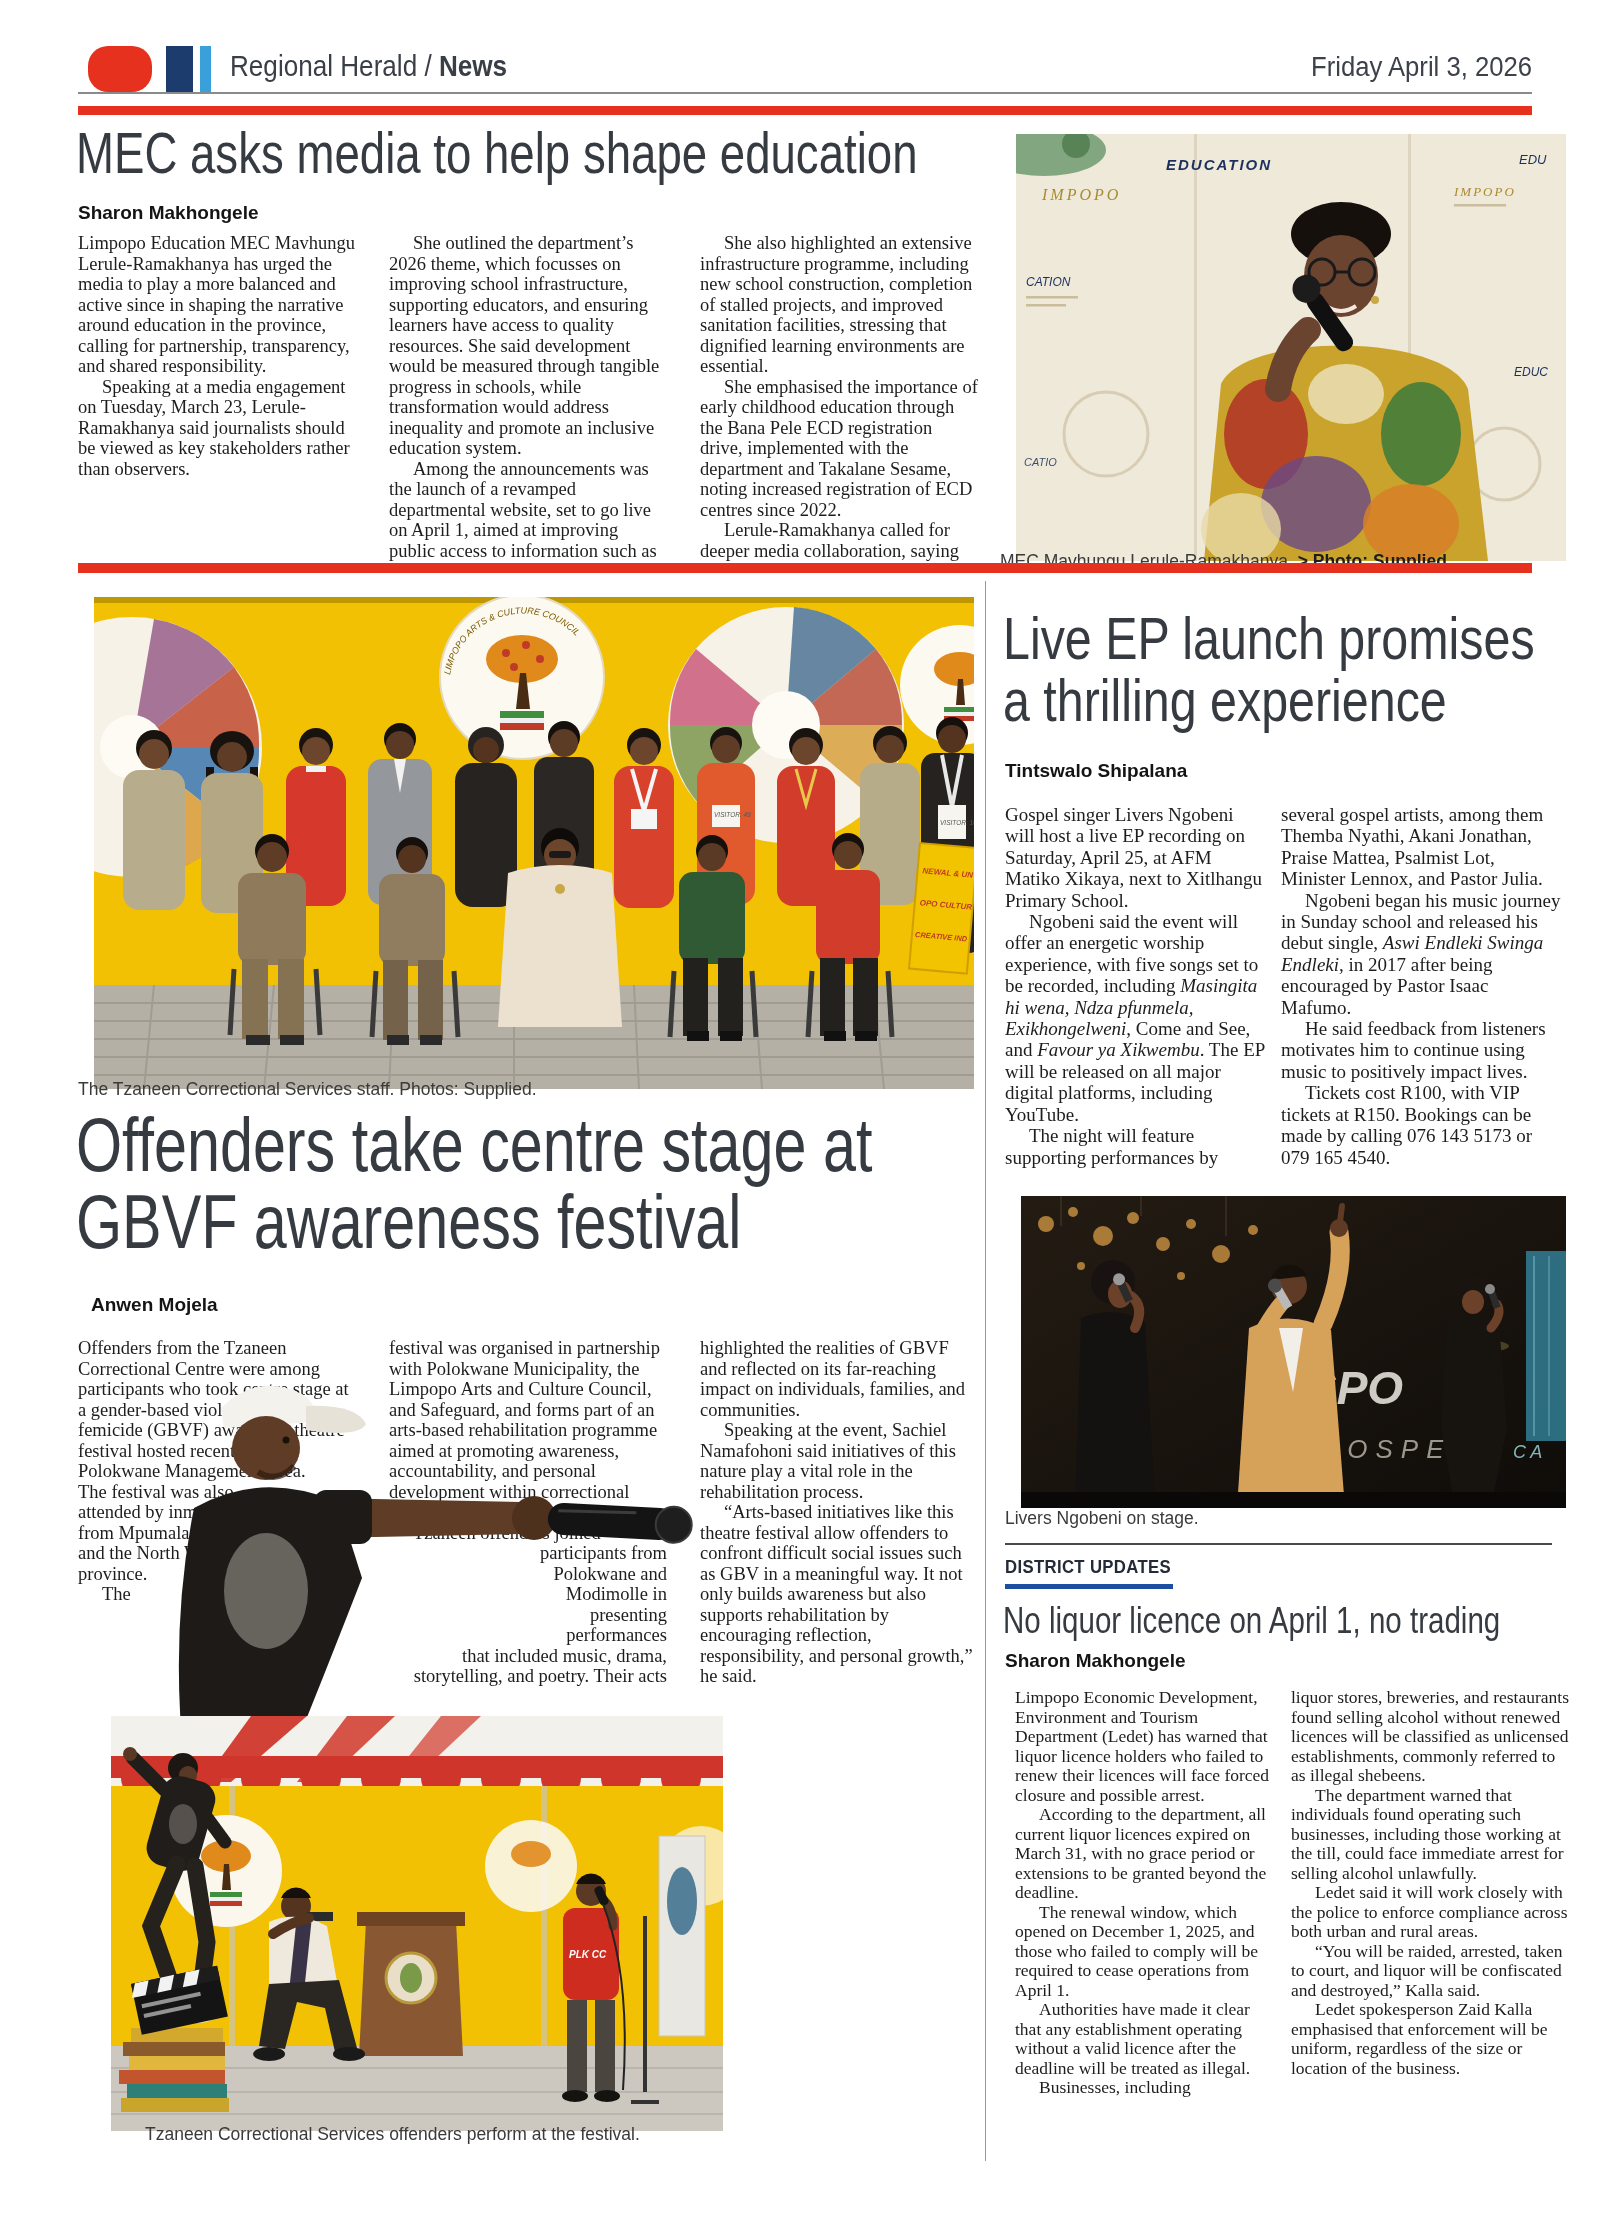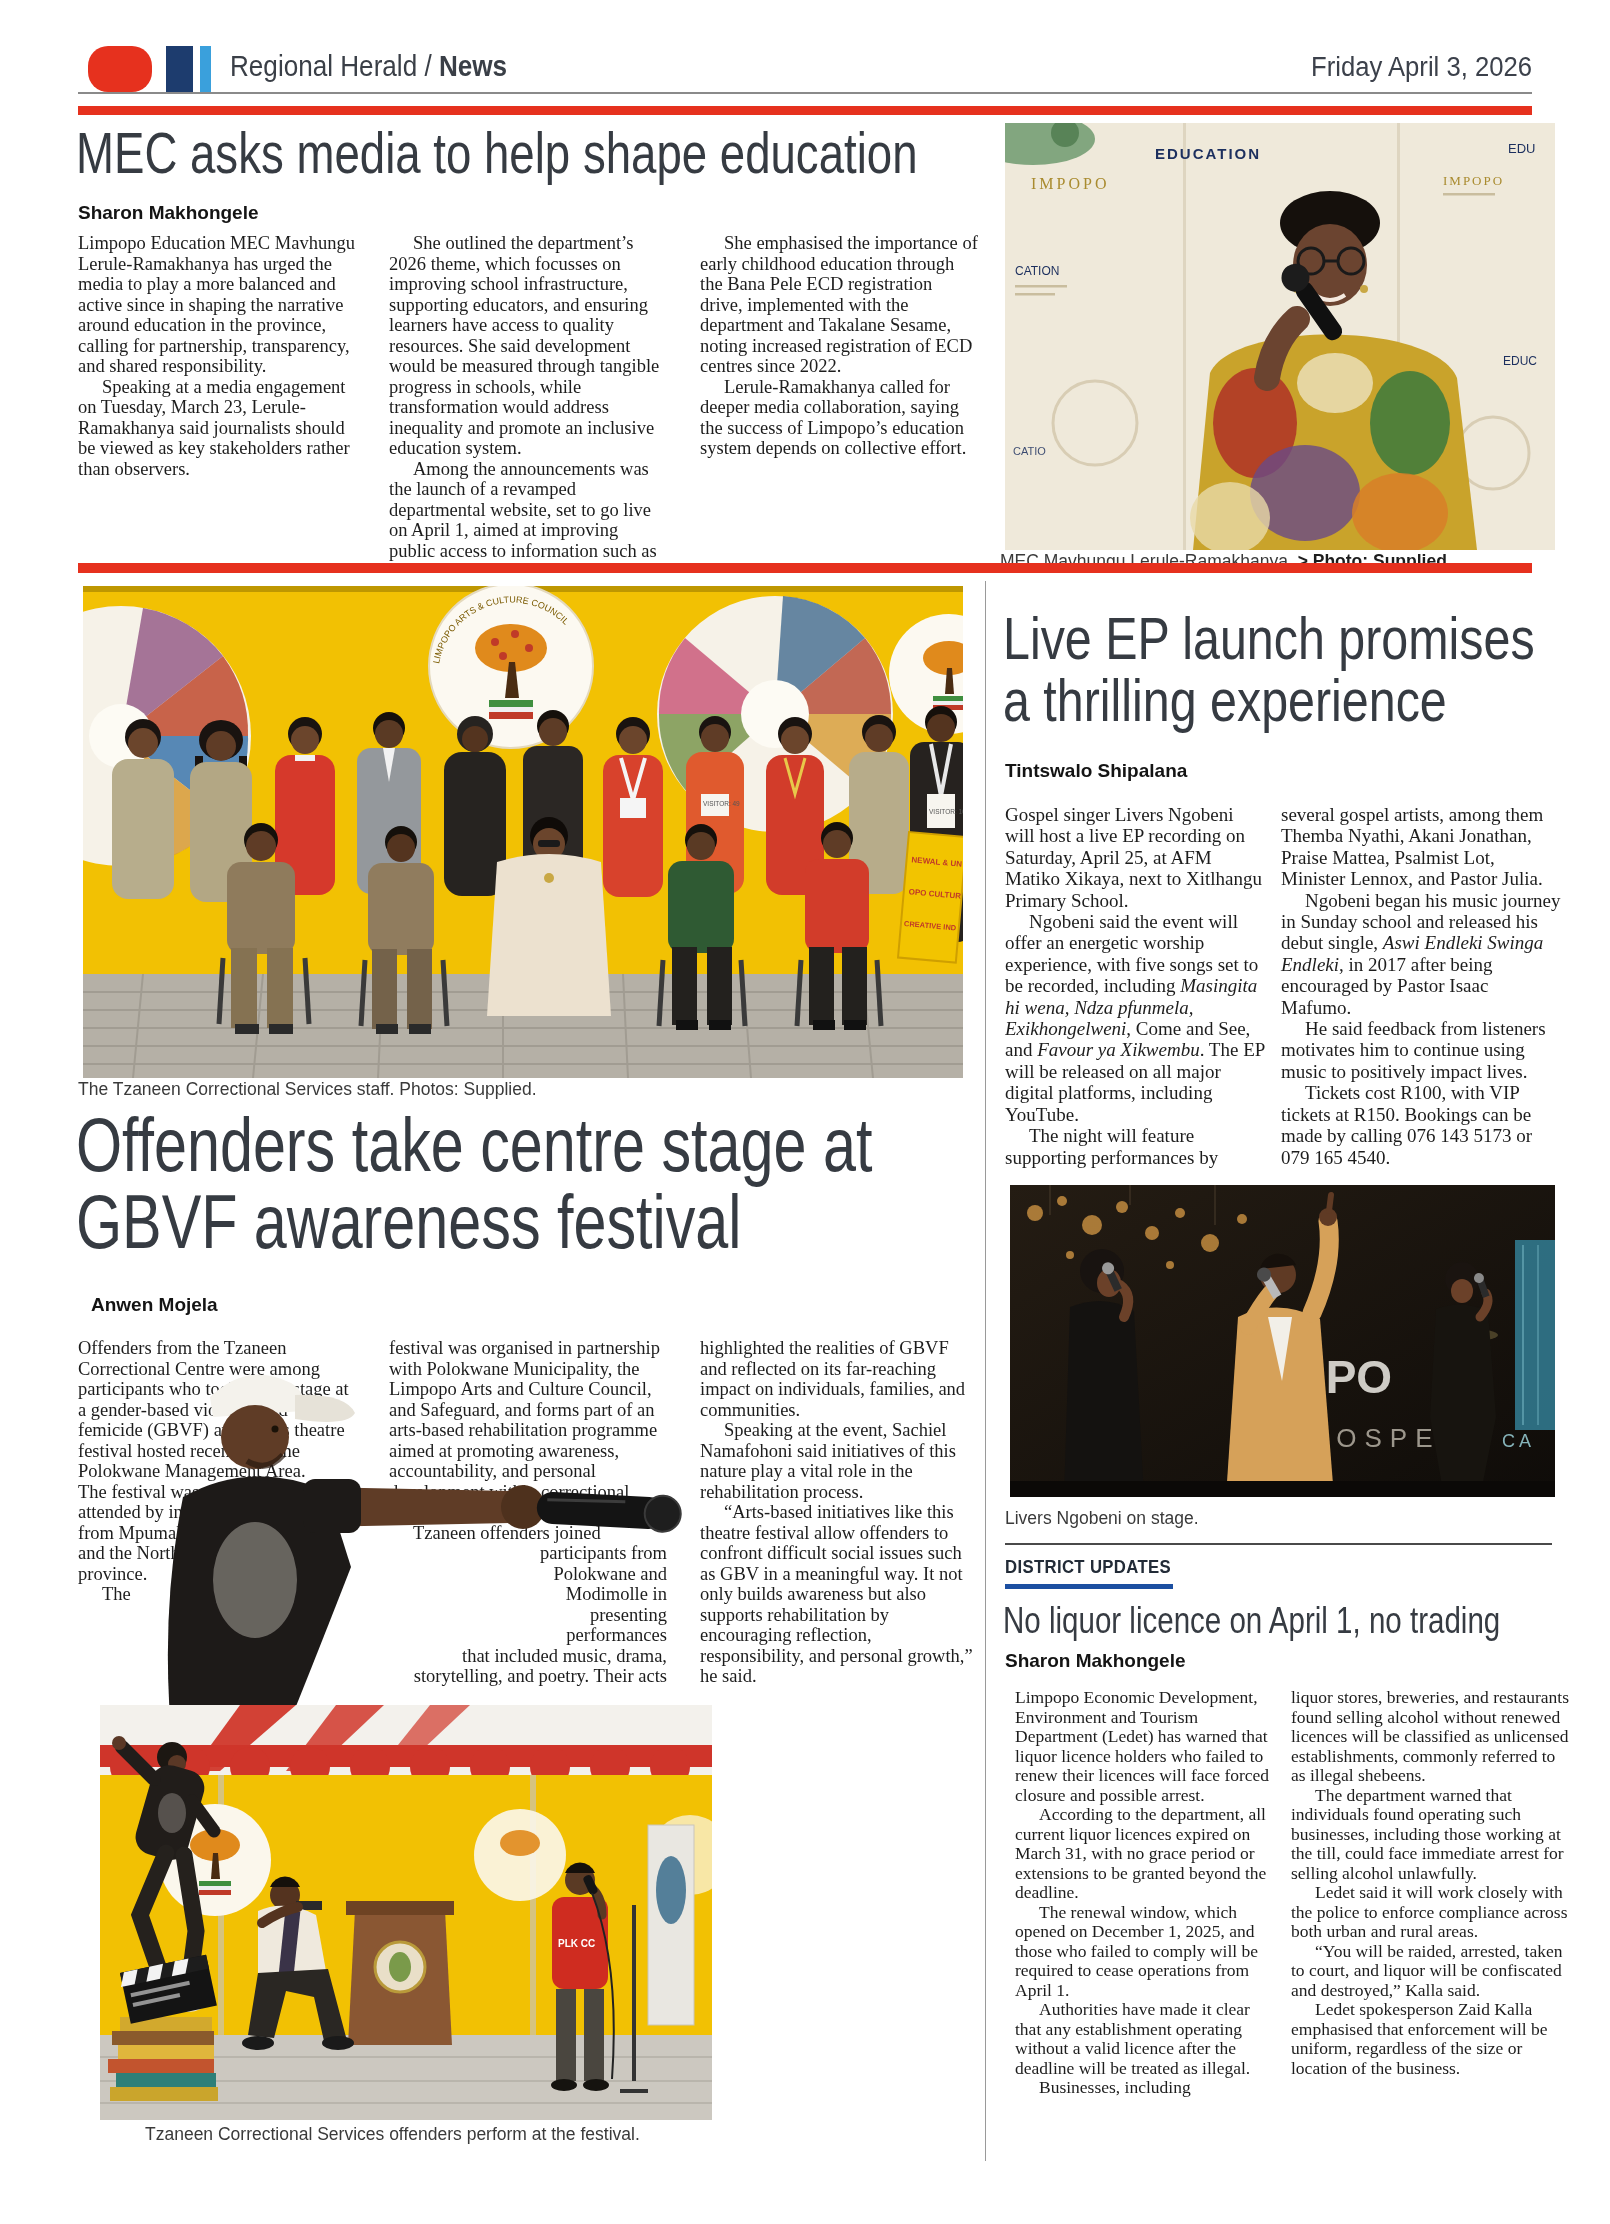--- a/index.html
+++ b/index.html
@@ -27,21 +27,21 @@
   .ep-cols .col2{width:280px;}
   .ep-cols p{font-size:19px;line-height:21.4px;}
   .liq-cols{gap:14px;margin-left:10px;}
   .liq-cols .col1{width:262px;}
   .liq-cols .col2{width:280px;}
   .liq-cols p{font-size:17.5px;line-height:19.5px;}
   .narrow{width:168px;}
   .ralign{text-align:right;}
   .kicker{font-family:"Liberation Sans",sans-serif;font-weight:bold;font-size:19px;
           letter-spacing:.4px;color:#222b37;transform:scaleX(.88);transform-origin:left top;white-space:nowrap;}
-  figure{margin:5px;}
+  figure{margin:16px;font-style:italic;}
 </style>
 </head>
 <body>
 
 <div class="page">
 
   <header>
     <div class="abs" style="left:88px;top:46px;width:64px;height:46px;border-radius:20px;background:#e6311e;"></div>
     <div class="abs" style="left:166px;top:46px;width:27px;height:46px;background:#1d3c6e;"></div>
     <div class="abs" style="left:200px;top:46px;width:11px;height:46px;background:#3aa0dc;"></div>
@@ -60,20 +60,21 @@
     <div class="abs cols edu-cols" style="left:78px;top:233px;width:902px;height:328px;overflow:hidden;">
       <div class="col">
         <p>Limpopo Education MEC Mavhungu Lerule-Ramakhanya has urged the media to play a more balanced and active since in shaping the narrative around education in the province, calling for partnership, transparency, and shared responsibility.</p>
         <p class="ind">Speaking at a media engagement on Tuesday, March 23, Lerule-Ramakhanya said journalists should be viewed as key stakeholders rather than observers.</p>
       </div>
       <div class="col">
         <p class="ind">She outlined the department’s 2026 theme, which focusses on improving school infrastructure, supporting educators, and ensuring learners have access to quality resources. She said development would be measured through tangible progress in schools, while transformation would address inequality and promote an inclusive education system.</p>
         <p class="ind">Among the announcements was the launch of a revamped departmental website, set to go live on April 1, aimed at improving public access to information such as school performance data, policies, and programmes.</p>
       </div>
       <div class="col">
+        <p class="ind">She also highlighted an extensive infrastructure programme, including new school construction, completion of stalled projects, and improved sanitation facilities, stressing that dignified learning environments are essential.</p>
         <p class="ind">She emphasised the importance of early childhood education through the Bana Pele ECD registration drive, implemented with the department and Takalane Sesame, noting increased registration of ECD centres since 2022.</p>
         <p class="ind">Lerule-Ramakhanya called for deeper media collaboration, saying the success of Limpopo’s education system depends on collective effort.</p>
       </div>
     </div>
 
     <figure class="abs" style="left:1000px;top:118px;width:550px;height:427px;">
       <svg width="550" height="427" viewBox="0 0 550 427">
         <rect width="550" height="427" fill="#efe9da"></rect>
         <rect x="178" y="0" width="3" height="427" fill="#ded5c0"></rect>
         <rect x="392" y="0" width="3" height="427" fill="#ded5c0"></rect>

